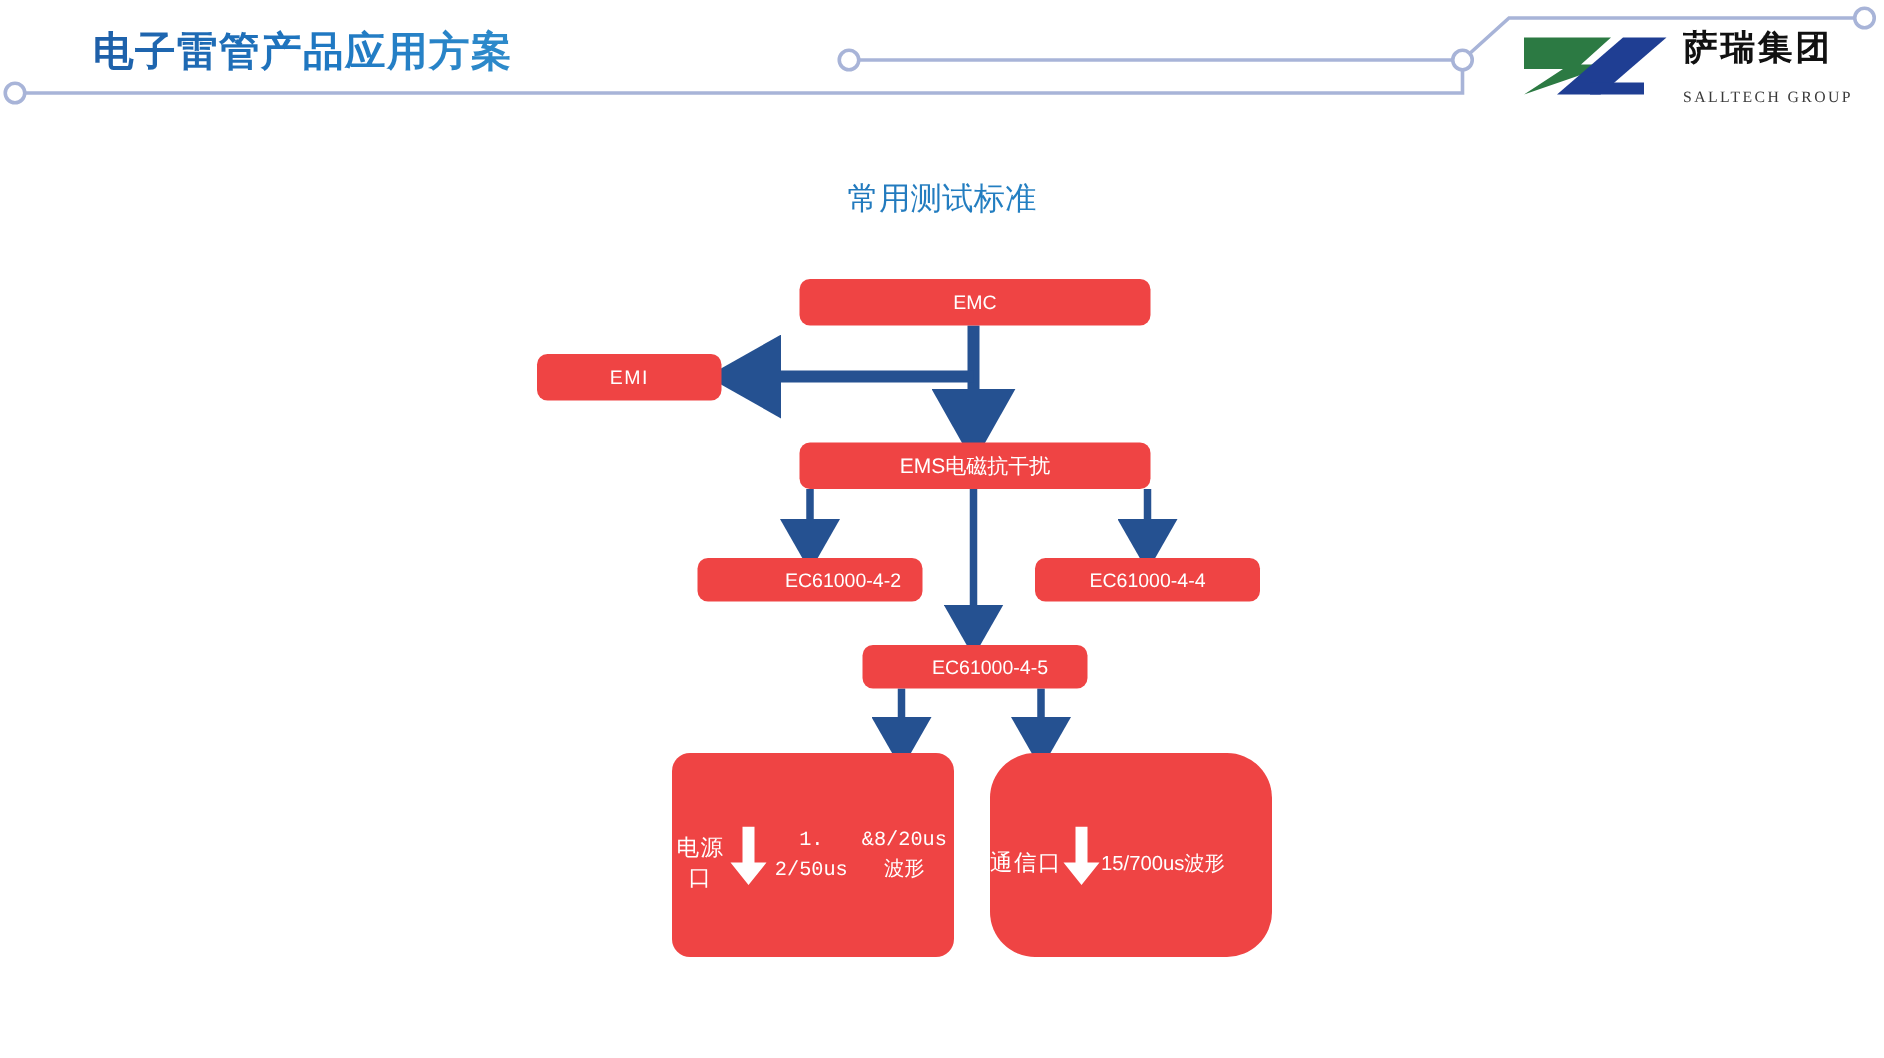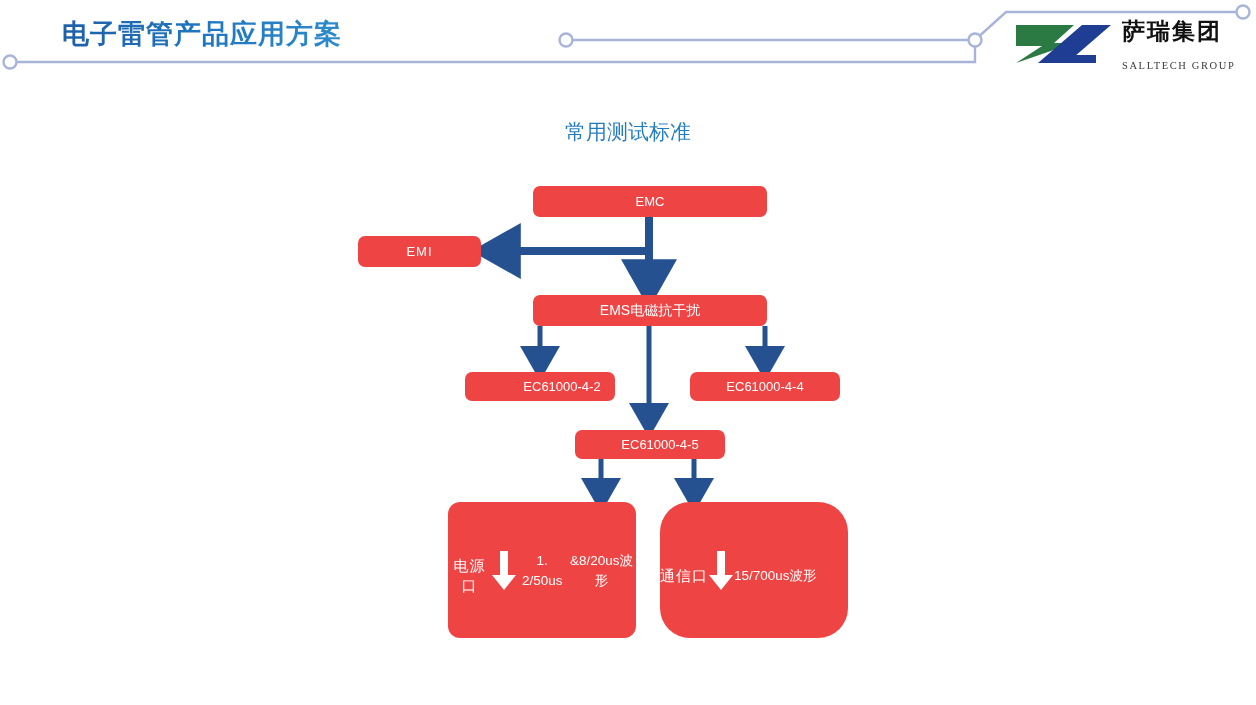--- a/index.html
+++ b/index.html
@@ -139,21 +139,21 @@
   }
   .card-arrow {
     margin-top: 6px;
     margin-bottom: 4px;
     line-height: 0;
   }
   .card-body {
     font-size: 13.5px;
     line-height: 1.5;
   }
-  #node-power .card-body { margin-top: 2px; }
+  #node-power .card-body { margin-top: 2px; font-family: Liberation Mono, monospace; }
   #node-comm  .card-body { margin-top: 12px; }
 </style>
 </head>
 <body>
 
 <div id="header">
 
   <svg id="header-deco" width="1256" height="90" viewBox="0 0 1256 90">
     <g fill="none" stroke="#A8B4D8" stroke-width="2.4">
 

